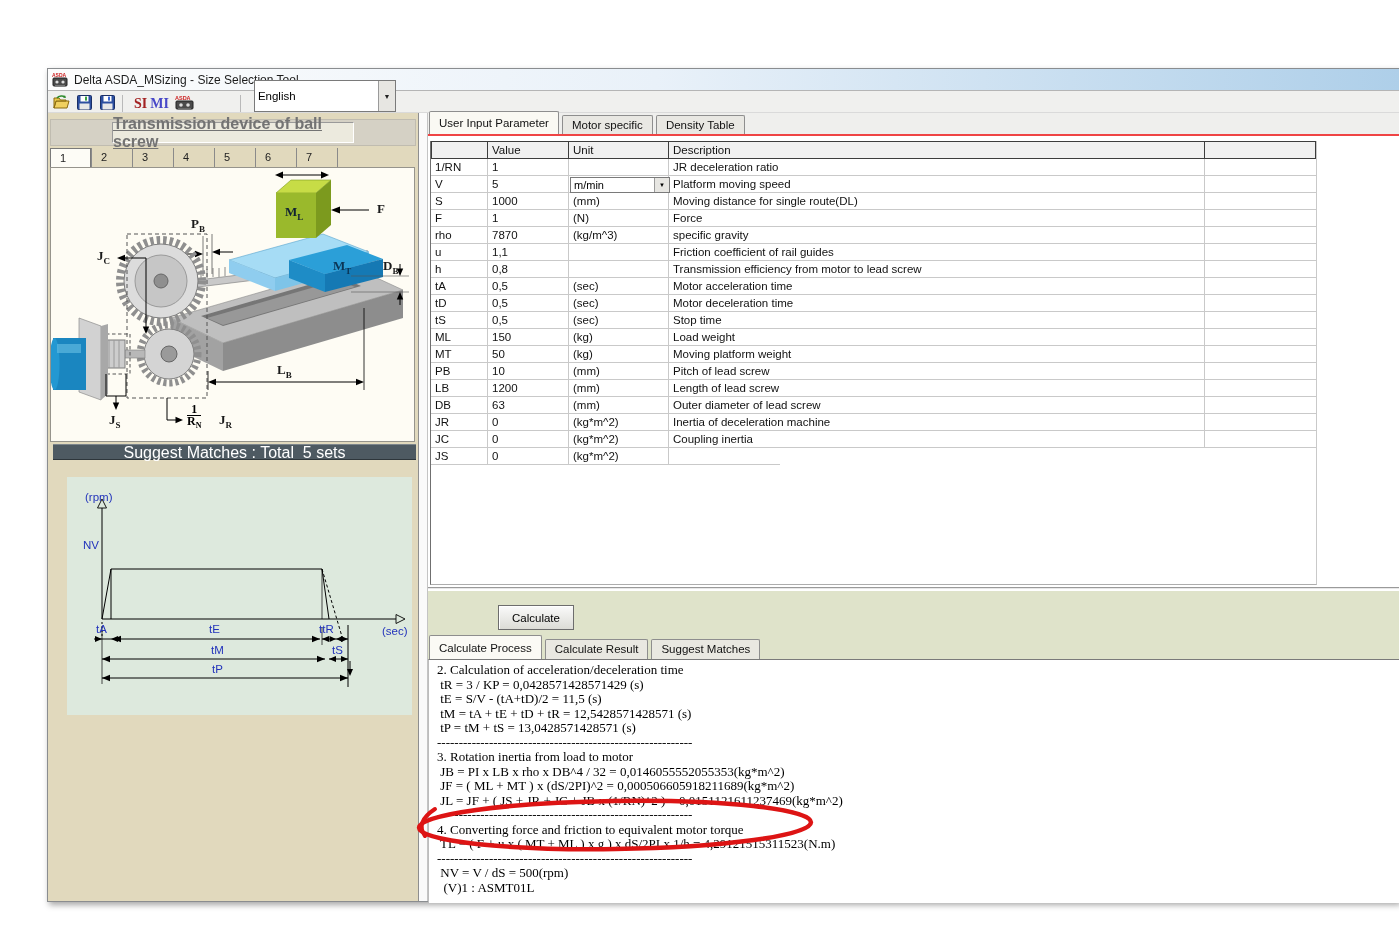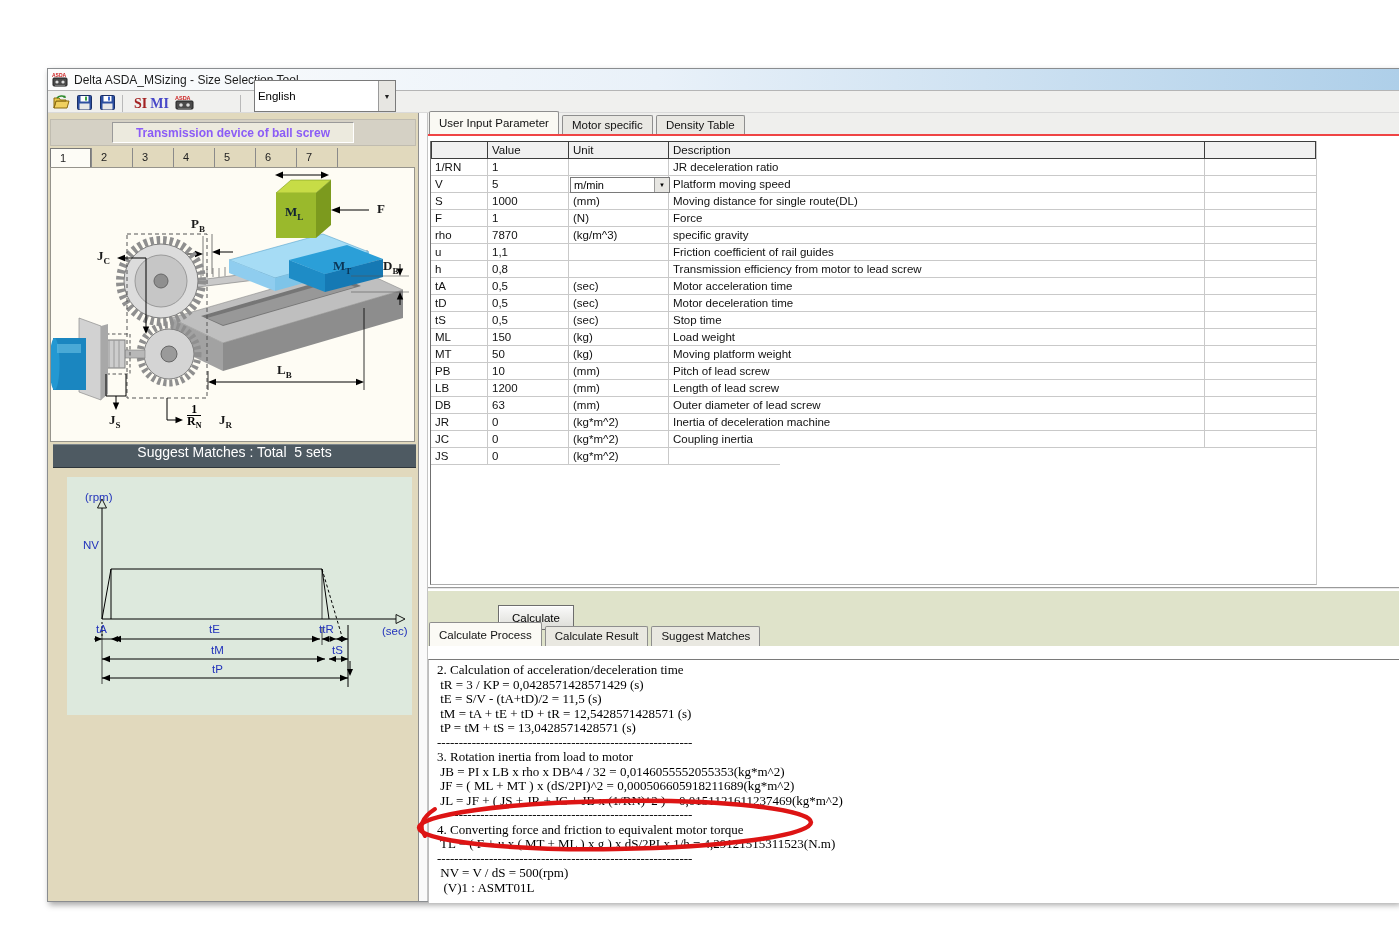--- a/index.html
+++ b/index.html
@@ -35,30 +35,30 @@
     background:#e1d9bd;border-right:1px solid #8e8e8e;}
   .splitter{position:absolute;left:371px;top:0;width:9px;height:100%;background:#fafafa;
     border-right:1px solid #c4c4c4;}
   .right-panel{position:absolute;left:380px;top:0;right:0;height:100%;background:#fff;}
 
   
   .lp-header{position:absolute;left:2px;right:2px;top:6px;height:27px;background:#d5d1c5;
     border:1px solid #c0bcb0;display:flex;align-items:center;justify-content:center;}
   .lp-header-inner{width:242px;height:21px;background:#eceade;border:1px solid;
     border-color:#9a9a9a #fff #fff #9a9a9a;display:flex;align-items:center;justify-content:center;}
-  .lp-header-inner span{font-size:12px;font-weight:bold;color:#8b5cf6;}
+  .lp-header-inner span{font-size:16px;font-weight:bold;color:#737373;text-decoration:underline;}
   .lp-tabs{position:absolute;left:2px;top:35px;height:19px;right:2px;display:flex;}
   .lp-tab{width:41px;height:19px;font-size:11px;color:#222;padding:3px 0 0 9px;
     border-left:1px solid #8a8a8a;}
   .lp-tab.active{background:#fdfcf6;border:1px solid #7a7a7a;border-bottom:none;border-left:1px solid #7a7a7a;}
   .diagram-box{position:absolute;left:2px;top:54px;width:365px;height:275px;background:#fefcf4;
     border:1px solid #96948c;}
-  .suggest-bar{position:absolute;left:5px;right:2px;top:331px;height:24px;background:#4e5a62;
+  .suggest-bar{position:absolute;left:5px;right:2px;top:331px;height:16px;background:#4e5a62;
     border-top:1px solid #7d868c;border-bottom:1px solid #2e363b;
-    color:#fff;font-size:14px;text-align:center;line-height:15px;white-space:pre;}
+    color:#fff;font-size:16px;text-align:center;line-height:15px;white-space:pre;}
   .chart-panel{position:absolute;left:19px;top:364px;width:345px;height:238px;background:#dde9dd;}
 
   
   .ov{position:absolute;white-space:nowrap;}
   .dlabel{font-family:"Liberation Serif",serif;font-weight:bold;font-size:13px;color:#1a1a1a;}
   .dlabel sub{font-size:9px;}
   .clabel{font-size:11.5px;color:#2233bb;}
   .frac{display:inline-flex;flex-direction:column;align-items:center;line-height:11px;}
   .frac .frac-top{border-bottom:1px solid #000;padding:0 4px;font-family:"Liberation Serif",serif;font-weight:bold;font-size:12px;}
   .frac .frac-bot{font-family:"Liberation Serif",serif;font-weight:bold;font-size:12px;}
@@ -86,21 +86,21 @@
   .c-desc{width:536px;}
   .c-extra{width:111px;border-right:none;}
   .th.c-extra{border-right:1px solid #3c3c3c;}
   .unit-combo{position:absolute;left:139px;top:36px;width:100px;height:16px;border:1px solid #7a7a7a;
     background:#fff;display:flex;align-items:center;z-index:3;}
   .unit-combo .combo-text{flex:1;font-size:11px;padding-left:3px;}
   .unit-combo .combo-btn{width:15px;height:100%;background:#e7e6e2;border-left:1px solid #9a9a9a;
     display:flex;align-items:center;justify-content:center;font-size:6px;}
 
   .hgap{position:absolute;left:0;right:0;top:474px;height:2px;background:#e8e8e8;border-top:1px solid #9a9a9a;}
-  .calc-strip{position:absolute;left:0;right:0;top:477px;height:56px;background:#dfe3ca;border-top:1px solid #fff;}
+  .calc-strip{position:absolute;left:0;right:0;top:477px;height:69px;background:#dfe3ca;border-top:1px solid #fff;}
   .calc-btn{position:absolute;left:70px;top:14px;width:76px;height:25px;
     background:linear-gradient(#fafafa,#dcdcd6);border:1px solid #6d6d6d;
     box-shadow:inset 1px 1px 0 #fff;font-size:11.5px;display:flex;align-items:center;justify-content:center;}
   .calc-tabs{position:absolute;left:1px;bottom:0;height:24px;display:flex;align-items:flex-end;}
   .ctab{height:20px;font-size:11.5px;background:#e9e8e1;border:1px solid #8e8e8e;border-bottom:none;
     border-radius:2px 2px 0 0;padding:3px 9px 0 9px;margin-right:3px;color:#111;}
   .ctab.active{height:24px;background:#fbfaf5;padding-top:6px;position:relative;z-index:2;}
 
   .output-panel{position:absolute;left:0;right:0;top:546px;height:244px;background:#fff;
     border-top:1px solid #7a7a7a;border-left:1px solid #bdbdbd;overflow:hidden;}

